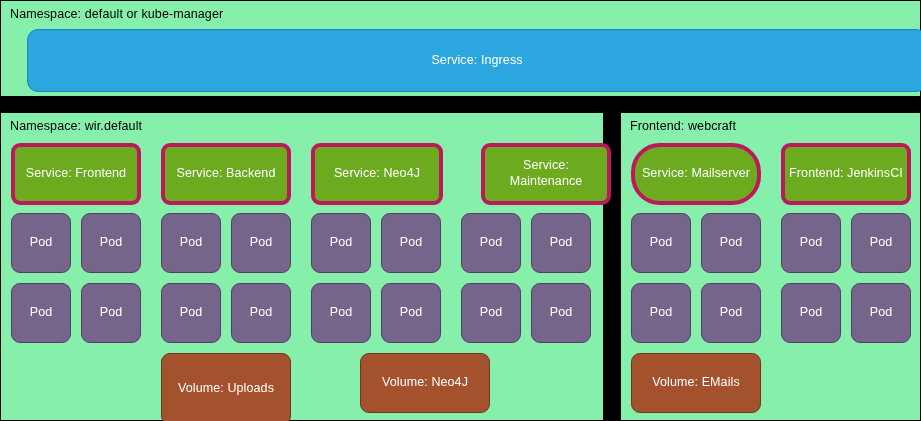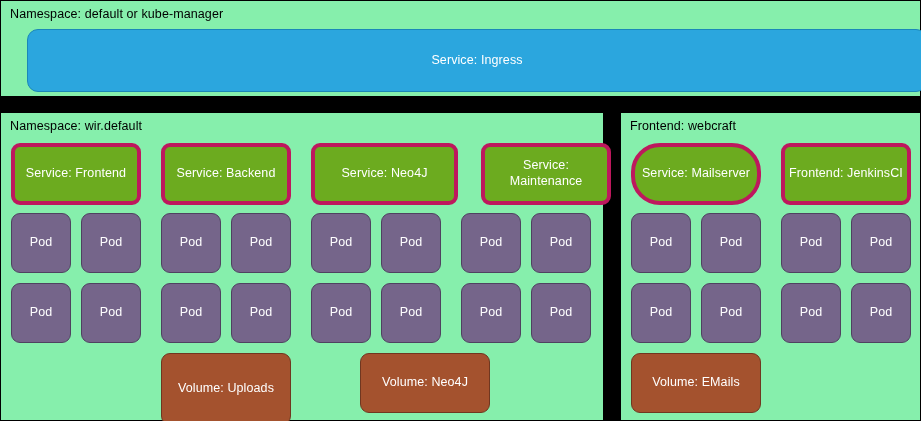--- a/index.html
+++ b/index.html
@@ -108,21 +108,21 @@
     <div class="node node-pod" style="left:10px;  top:170px; width:60px;  height:60px;">Pod</div>
     <div class="node node-pod" style="left:80px;  top:170px; width:60px;  height:60px;">Pod</div>
 
     <div class="node node-service" style="left:160px; top:30px;  width:130px; height:62px;">Service: Backend</div>
     <div class="node node-pod" style="left:160px; top:100px; width:60px;  height:60px;">Pod</div>
     <div class="node node-pod" style="left:230px; top:100px; width:60px;  height:60px;">Pod</div>
     <div class="node node-pod" style="left:160px; top:170px; width:60px;  height:60px;">Pod</div>
     <div class="node node-pod" style="left:230px; top:170px; width:60px;  height:60px;">Pod</div>
     <div class="node node-volume" style="left:160px; top:240px; width:130px; height:72px;">Volume: Uploads</div>
 
-    <div class="node node-service" style="left:310px; top:30px;  width:147px; height:62px;">Service: Neo4J</div>
+    <div class="node node-service" style="left:310px; top:30px;  width:132px; height:62px;">Service: Neo4J</div>
     <div class="node node-pod" style="left:310px; top:100px; width:60px;  height:60px;">Pod</div>
     <div class="node node-pod" style="left:380px; top:100px; width:60px;  height:60px;">Pod</div>
     <div class="node node-pod" style="left:310px; top:170px; width:60px;  height:60px;">Pod</div>
     <div class="node node-pod" style="left:380px; top:170px; width:60px;  height:60px;">Pod</div>
     <div class="node node-volume" style="left:324px; top:240px; width:130px; height:60px;margin-left:35px;">Volume: Neo4J</div>
 
     <div class="node node-service" style="left:460px; top:30px;  width:130px; height:62px;margin-left:20px;">Service: Maintenance</div>
     <div class="node node-pod" style="left:460px; top:100px; width:60px;  height:60px;">Pod</div>
     <div class="node node-pod" style="left:530px; top:100px; width:60px;  height:60px;">Pod</div>
     <div class="node node-pod" style="left:460px; top:170px; width:60px;  height:60px;">Pod</div>

